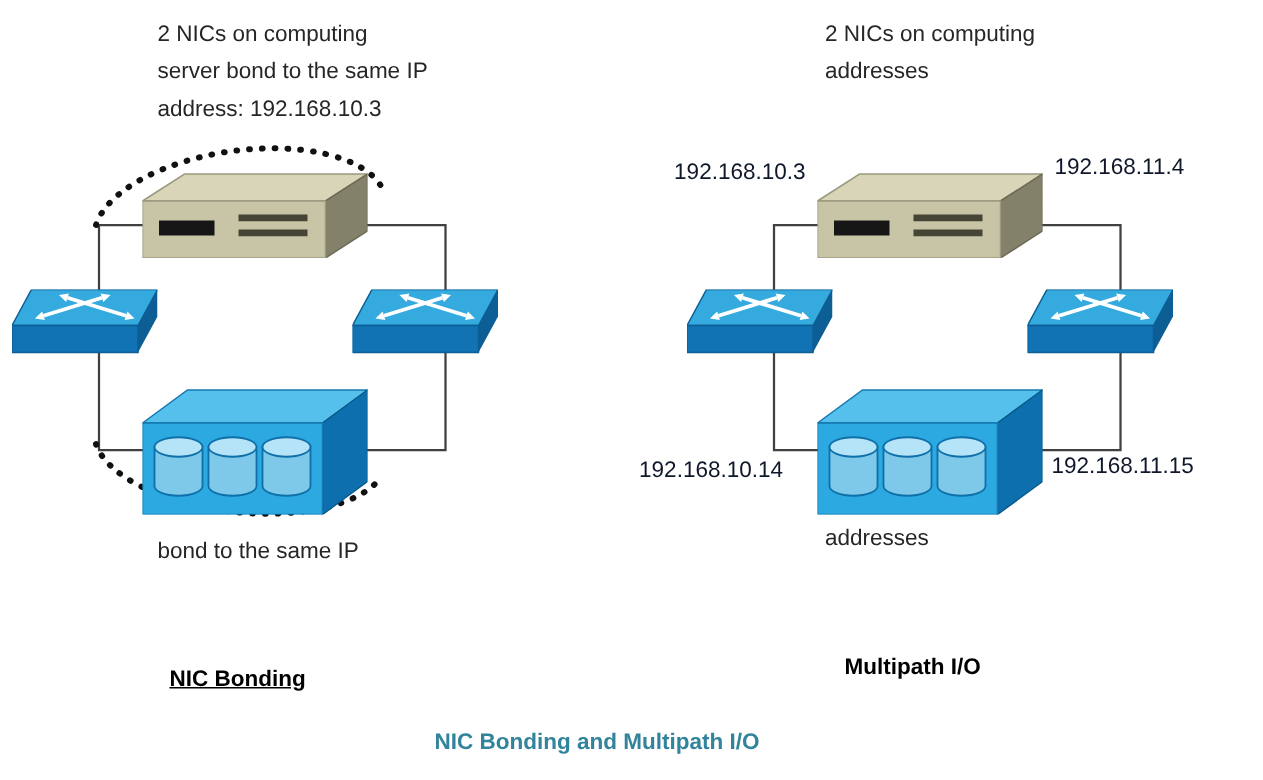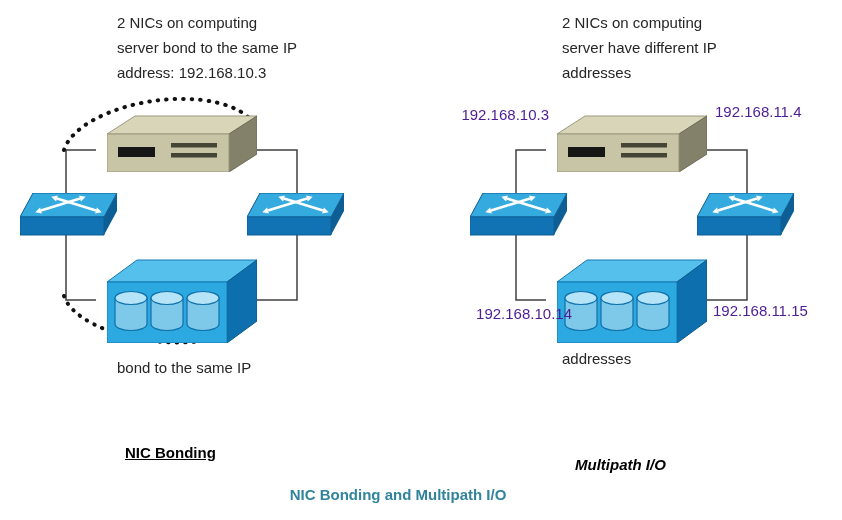--- a/index.html
+++ b/index.html
@@ -1,24 +1,24 @@
 <!DOCTYPE html>
 <html><head>
 <meta charset="utf-8">
 <style>
   * { margin: 0; padding: 0; box-sizing: border-box; }
   html, body { background: #ffffff; }
   body { font-family: "Liberation Sans", sans-serif; }
   .canvas { position: relative; width: 842px; height: 520px; background: #ffffff; overflow: hidden; }
-  .panel { position: absolute; inset: 0; margin-left: 12px; }
+  .panel { position: absolute; inset: 0; }
   .layer { position: absolute; left: 0; top: 0; }
   .icon { position: absolute; display: block; }
   .note { position: absolute; font-size: 15px; line-height: 25px; color: #262626; }
   .note div { white-space: nowrap; }
-  .ip { position: absolute; font-size: 15px; color: #4c1d95; white-space: nowrap; }
+  .ip { position: absolute; font-size: 15px; color: #0f172a; white-space: nowrap; }
   .ip.ra { text-align: right; }
   .panel-title { position: absolute; font-size: 15px; font-weight: bold; color: #000000; white-space: nowrap; }
   .caption { position: absolute; left: 0; top: 486px; width: 796px; text-align: center;
              font-size: 15px; font-weight: bold; color: #31849B; }
   .defs-holder { position: absolute; width: 0; height: 0; overflow: hidden; }
 </style>
 </head>
 <body>
 
 <svg class="defs-holder" aria-hidden="true">
@@ -102,21 +102,20 @@
       <div>bond to the same IP</div>
     </div>
 
     <div class="panel-title" style="left:113px; top:444px;text-decoration:underline;">NIC Bonding</div>
   </div>
 
   <div class="panel">
 
     <div class="note" style="left:550px; top:10px;">
       <div>2 NICs on computing</div>
-      <div>server have different IP</div>
       <div>addresses</div>
     </div>
 
     <div class="ip ra" style="left:425px; top:106px; width:112px;">192.168.10.3</div>
     <div class="ip" style="left:703px; top:103px;">192.168.11.4</div>
 
     <svg class="icon" style="left:545px; top:114px;" width="150" height="58">
       <use href="#sym-server" xlink:href="#sym-server"></use>
     </svg>
 
@@ -125,25 +124,25 @@
     </svg>
 
     <svg class="icon" style="left:685px; top:193px;" width="97" height="46">
       <use href="#sym-switch" xlink:href="#sym-switch"></use>
     </svg>
 
     <svg class="icon" style="left:545px; top:258px;" width="150" height="85">
       <use href="#sym-storage" xlink:href="#sym-storage"></use>
     </svg>
 
-    <div class="ip ra" style="left:442px; top:305px; width:118px;">192.168.10.14</div>
+    <div class="ip ra" style="left:404px; top:305px; width:118px;">192.168.10.14</div>
     <div class="ip" style="left:701px; top:302px;">192.168.11.15</div>
 
     <div class="note" style="left:550px; top:346px;">
       <div>addresses</div>
     </div>
 
-    <div class="panel-title" style="left:563px; top:456px;font-style:italic;">Multipath I/O</div>
+    <div class="panel-title" style="left:563px; top:436px;">Multipath I/O</div>
   </div>
 
   <div class="caption">NIC Bonding and Multipath I/O</div>
 
 </div>
 
 </body></html>

